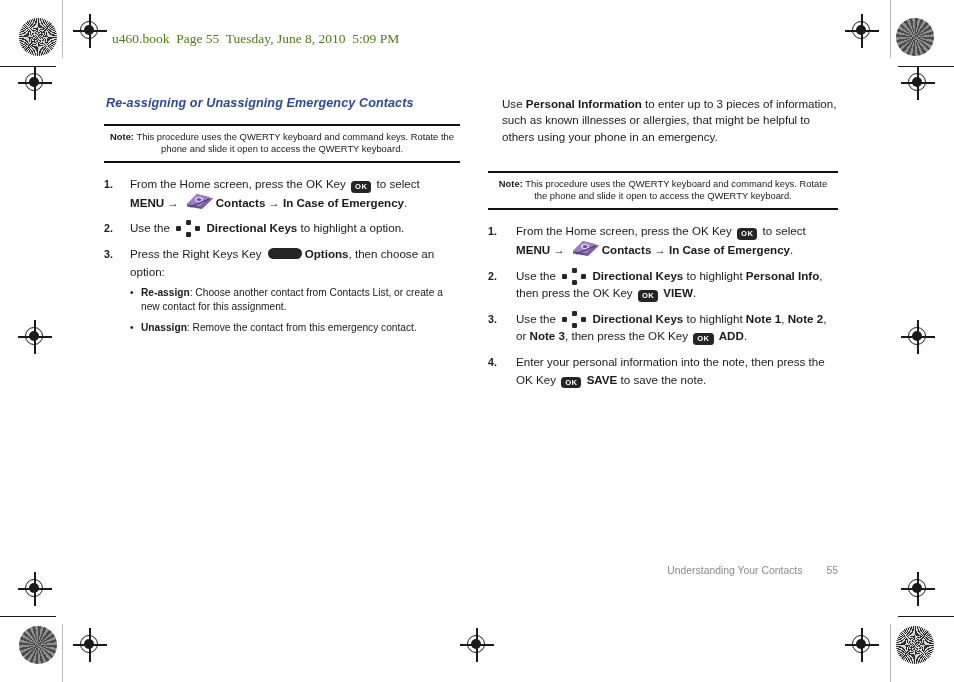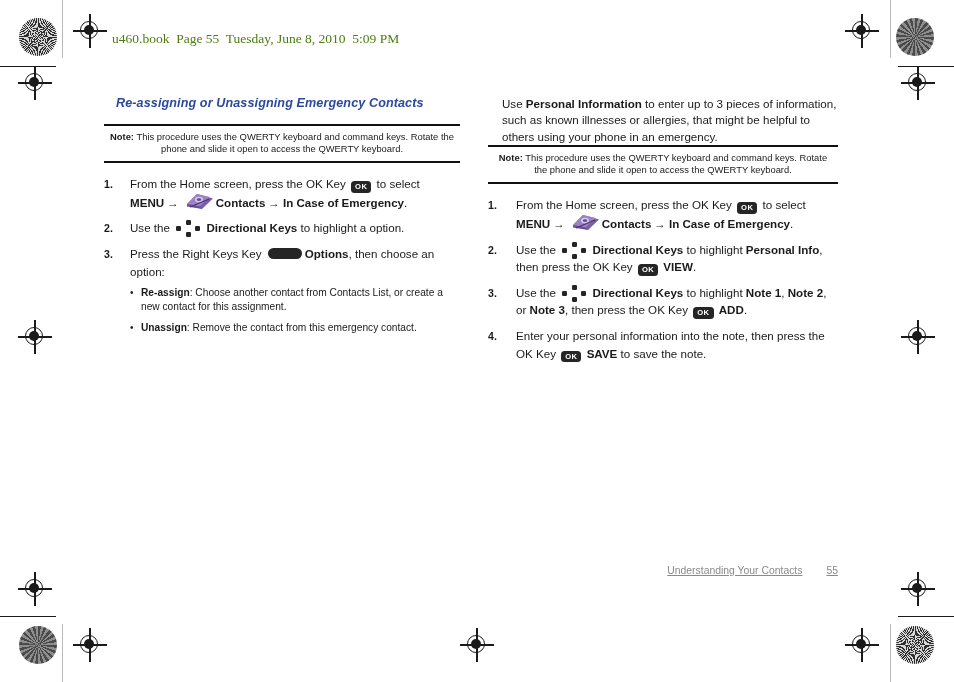--- a/index.html
+++ b/index.html
@@ -84,21 +84,21 @@
 
   
   .col {
     position: absolute;
     top: 96px;
   }
   .col-left  { left: 104px; width: 356px; }
   .col-right { left: 488px; width: 350px; }
 
   h2.section-title {
-    margin: 0 0 14px 12px;
+    margin: 0 0 14px 2px;
     font-size: 12.6px;
     font-weight: bold;
     font-style: italic;
     color: #2b4a9b;
     letter-spacing: 0.1px;
   }
 
   
   .note-block {
     border-top: 2.4px solid #111;
@@ -113,21 +113,21 @@
     padding: 0 4px;
   }
   .note-label {
     font-weight: bold;
   }
 
   
   .intro {
     font-size: 11.6px;
     line-height: 1.42;
-    margin: 0 0 0 0;
+    margin: 0 0 26px 0;
     padding-left: 14px;
   }
 
   
   .steps { margin: 0; }
   .step {
     display: flex;
     font-size: 11.6px;
     line-height: 1.52;
     margin-bottom: 8px;
@@ -225,21 +225,20 @@
   
   .footer {
     position: absolute;
     left: 488px;
     top: 565px;
     width: 350px;
     font-size: 10.4px;
     color: #8a8a8a;
     display: flex;
     justify-content: flex-end;
-    text-decoration: underline;
   }
   .footer-title { margin-right: 24px; }
 </style>
 </head>
 <body>
 
 <div class="star-mark" style="left:19px; top:18px;"></div>
 <div class="star-mark web" style="left:896px; top:18px;"></div>
 <div class="star-mark web" style="left:19px; top:626px;"></div>
 <div class="star-mark" style="left:896px; top:626px;"></div>

